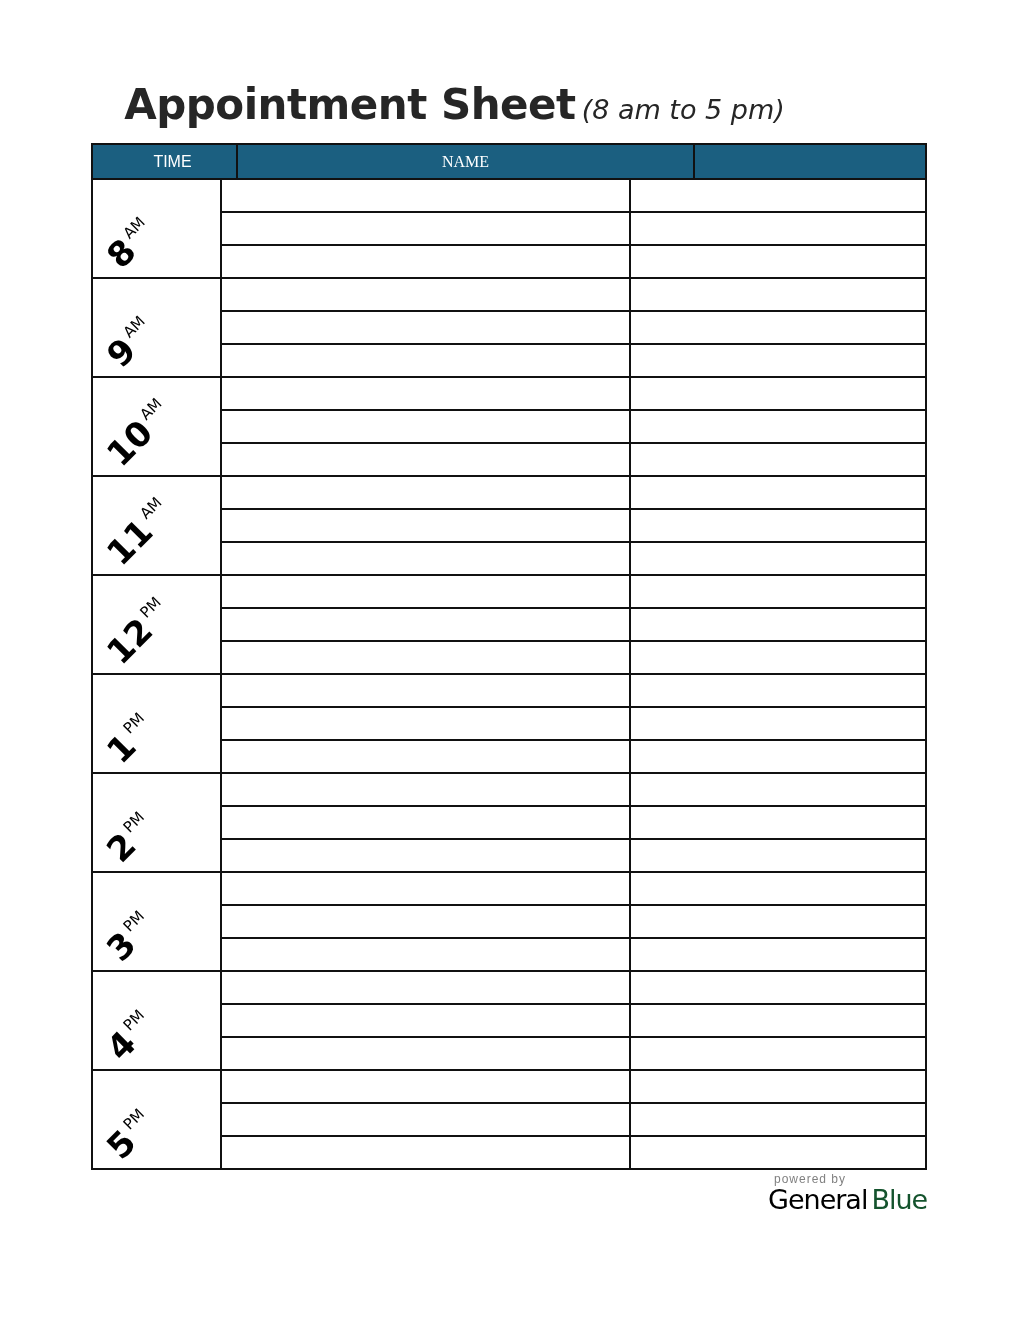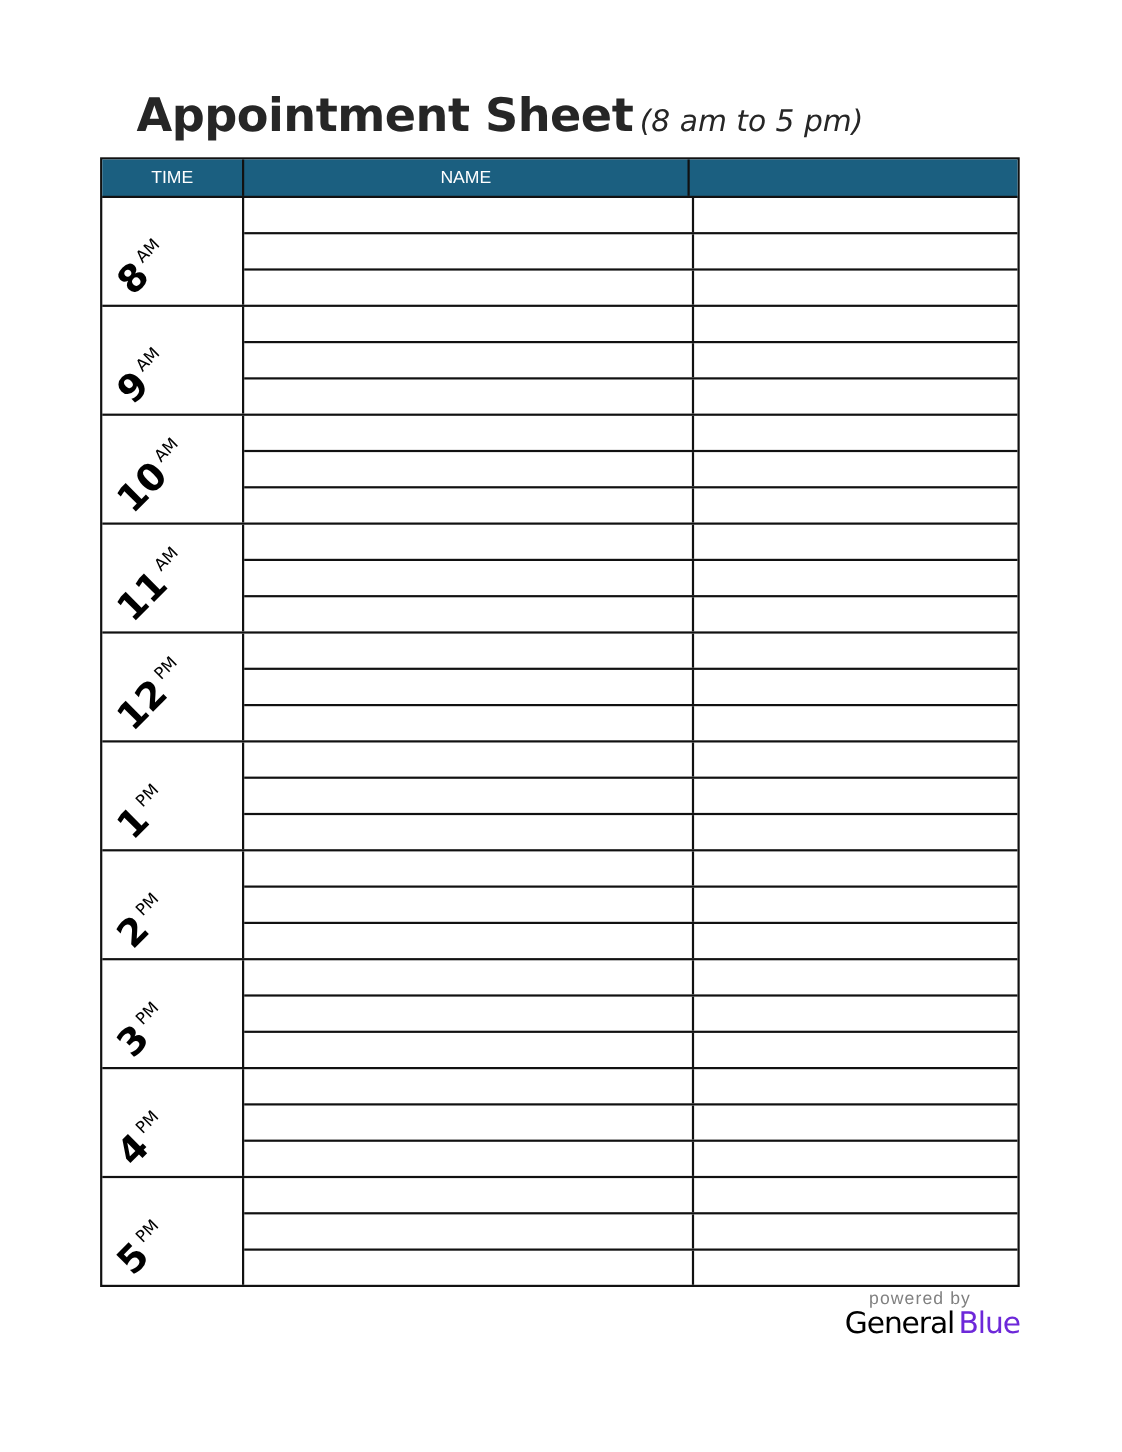--- a/index.html
+++ b/index.html
@@ -3,39 +3,39 @@
 <meta charset="utf-8">
 <style>
   html, body { margin:0; padding:0; background:#ffffff; }
   body { width:1020px; height:1320px; position:relative; font-family:"Liberation Sans", sans-serif; }
   .title { position:absolute; top:80px; left:0; width:909px; text-align:center; color:#262626; }
   .title .main { font-family:"DejaVu Sans", sans-serif; font-weight:bold; font-size:42px; letter-spacing:-0.5px; }
   .title .sub { font-family:"DejaVu Sans", sans-serif; font-style:italic; font-size:27px; margin-left:6px; }
   .table { position:absolute; left:91px; top:143px; width:836px; border:2px solid #111; box-sizing:border-box; }
   .hdr { display:flex; height:33px; background:#1b5f80; border-bottom:2px solid #111; }
   .hdr div { color:#fff; font-size:16px; display:flex; align-items:center; justify-content:center; box-sizing:border-box; }
-  .c1 { width:129px; border-right:2px solid #111; }
-  .c2 { width:405px; border-right:2px solid #111; }
+  .c1 { width:129px; border-right:2px solid #111;margin-left:16px; }
+  .c2 { width:457px; border-right:2px solid #111;font-family:Liberation Serif, serif; }
   .c3 { flex:1; }
   .block { display:flex; height:99px; border-bottom:2px solid #111; box-sizing:border-box; }
   .block:last-child { border-bottom:none; height:97px; }
   .time { width:129px; border-right:2px solid #111; box-sizing:border-box; position:relative; }
   .time .lbl { position:absolute; left:34px; top:56px; transform:rotate(-45deg); transform-origin:left bottom; white-space:nowrap; color:#000; }
   .time .num { font-family:"DejaVu Sans", sans-serif; font-weight:bold; font-size:34px; }
   .time .ampm { font-family:"DejaVu Sans", sans-serif; font-size:15px; vertical-align:top; margin-left:4px; position:relative; top:2px; }
   .rows { flex:1; display:flex; flex-direction:column; }
   .row { flex:1; display:flex; border-bottom:2px solid #111; }
   .row:last-child { border-bottom:none; }
   .row .n { width:409px; border-right:2px solid #111; box-sizing:border-box; }
   .row .p { flex:1; }
   .footer { position:absolute; left:768px; top:1172px; width:160px; }
-  .footer .pb { font-size:16px; color:#808080; letter-spacing:1px; margin-left:22px; }
+  .footer .pb { font-size:12px; color:#808080; letter-spacing:1px; margin-left:6px; }
   .footer .brand { font-family:"DejaVu Sans", sans-serif; font-size:27px; letter-spacing:-1px; margin-top:-2px; }
   .footer .g { color:#000000; }
-  .footer .b { color:#6d28d9; margin-left:4px; }
+  .footer .b { color:#14532d; margin-left:4px; }
 </style>
 </head>
 <body>
 
 <div class="title">
   <span class="main">Appointment Sheet</span><span class="sub">(8 am to 5 pm)</span>
 </div>
 
 <div class="table">
   <div class="hdr">

